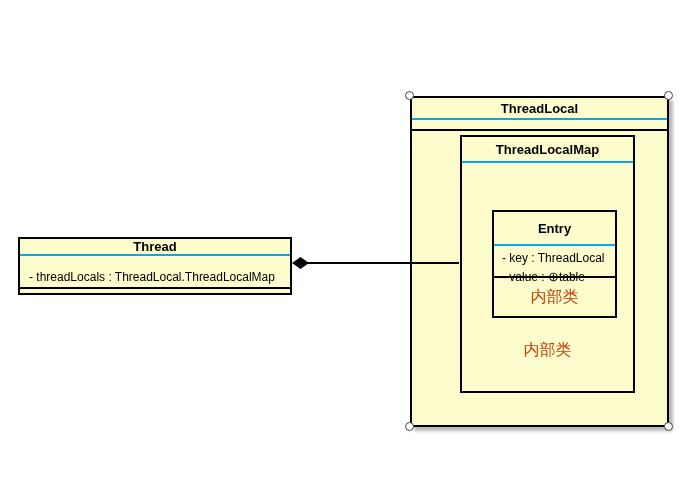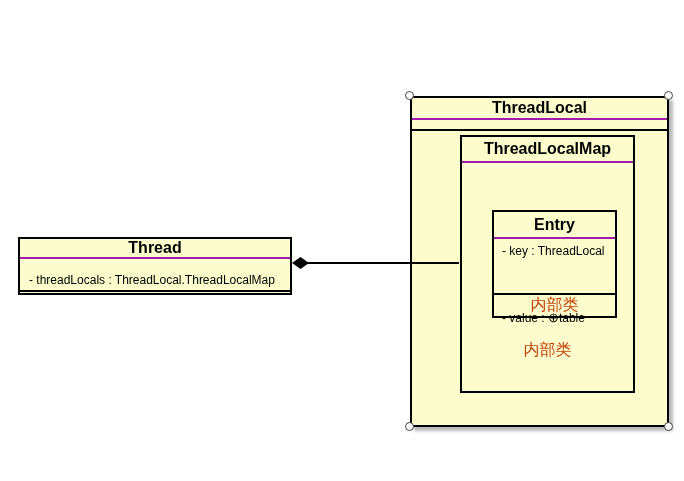--- a/index.html
+++ b/index.html
@@ -6,22 +6,22 @@
   #canvas{
     position:relative;width:684px;height:481px;background:#ffffff;
     font-family:"Liberation Sans",sans-serif;overflow:hidden;
   }
   .uml-box{
     position:absolute;box-sizing:border-box;
     background:#FCFCCC;border:2px solid #000;
     display:flex;flex-direction:column;
   }
   .uml-title{
-    box-sizing:border-box;border-bottom:2px solid #a21caf;
-    font-weight:bold;font-size:16px;color:#000;
+    box-sizing:border-box;border-bottom:2px solid #0ea5e9;
+    font-weight:bold;font-size:13px;color:#000;
     display:flex;align-items:center;justify-content:center;
   }
   .uml-attrs{
     box-sizing:border-box;border-bottom:2px solid #000;
     font-size:12px;color:#000;
     display:flex;flex-direction:column;justify-content:center;
     padding-left:9px;
   }
   .uml-attr-line{white-space:nowrap;line-height:19px;}
   .uml-body{flex:1;position:relative;}
@@ -40,21 +40,21 @@
   #threadlocal-box .uml-empty{height:9px;border-bottom:2px solid #000;}
 
   
   #threadlocalmap-box{left:460px;top:135px;width:175px;height:258px;}
   #threadlocalmap-box .uml-title{height:26px;}
   #threadlocalmap-box .uml-attrs{height:25px;}
 
   
   #entry-box{left:492px;top:210px;width:125px;height:108px;}
   #entry-box .uml-title{height:34px;}
-  #entry-box .uml-attrs{height:56px;justify-content:flex-start;padding-top:3px;padding-left:8px;gap:48px;}
+  #entry-box .uml-attrs{height:32px;justify-content:flex-start;padding-top:3px;padding-left:8px;}
 
   .inner-class-label{
     color:#c2410c;font-size:16px;text-align:center;
   }
   #entry-box .uml-body{display:flex;align-items:center;justify-content:center;}
   #tlm-inner-label{
     position:absolute;left:460px;top:340px;width:175px;
   }
 
   

